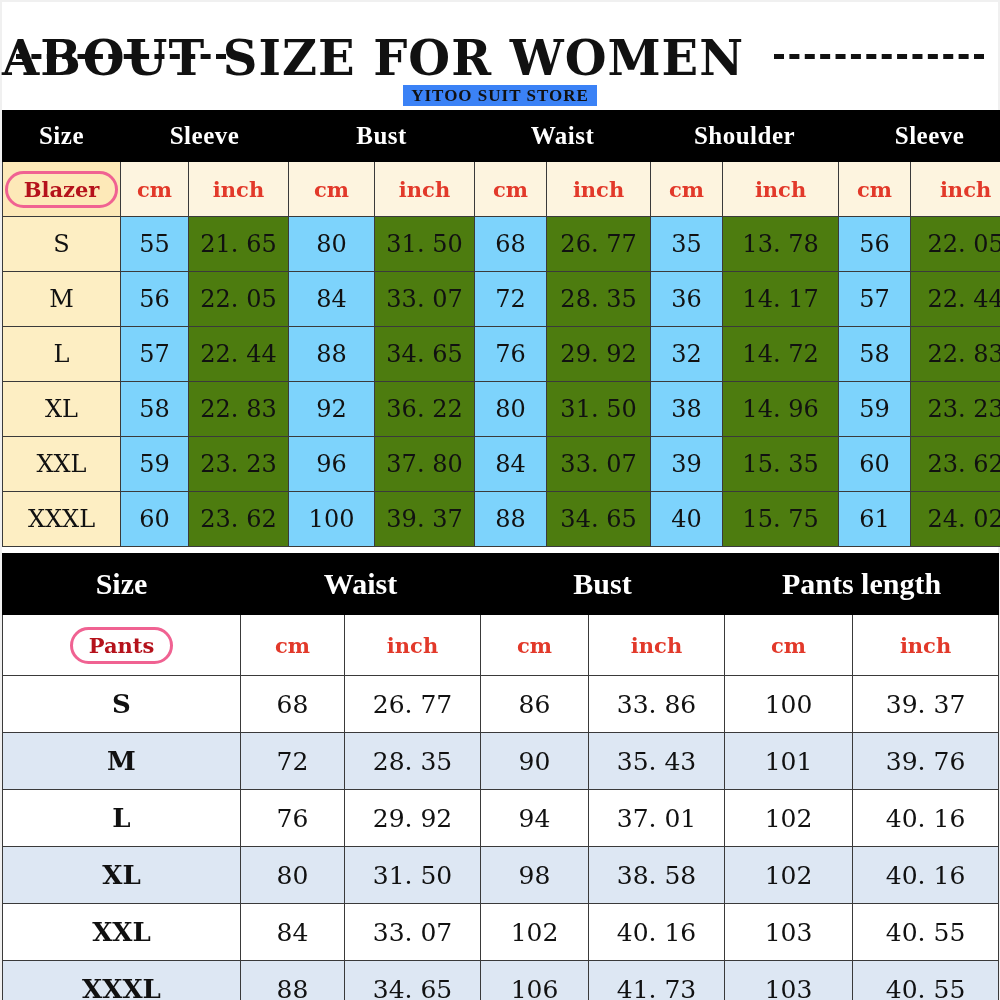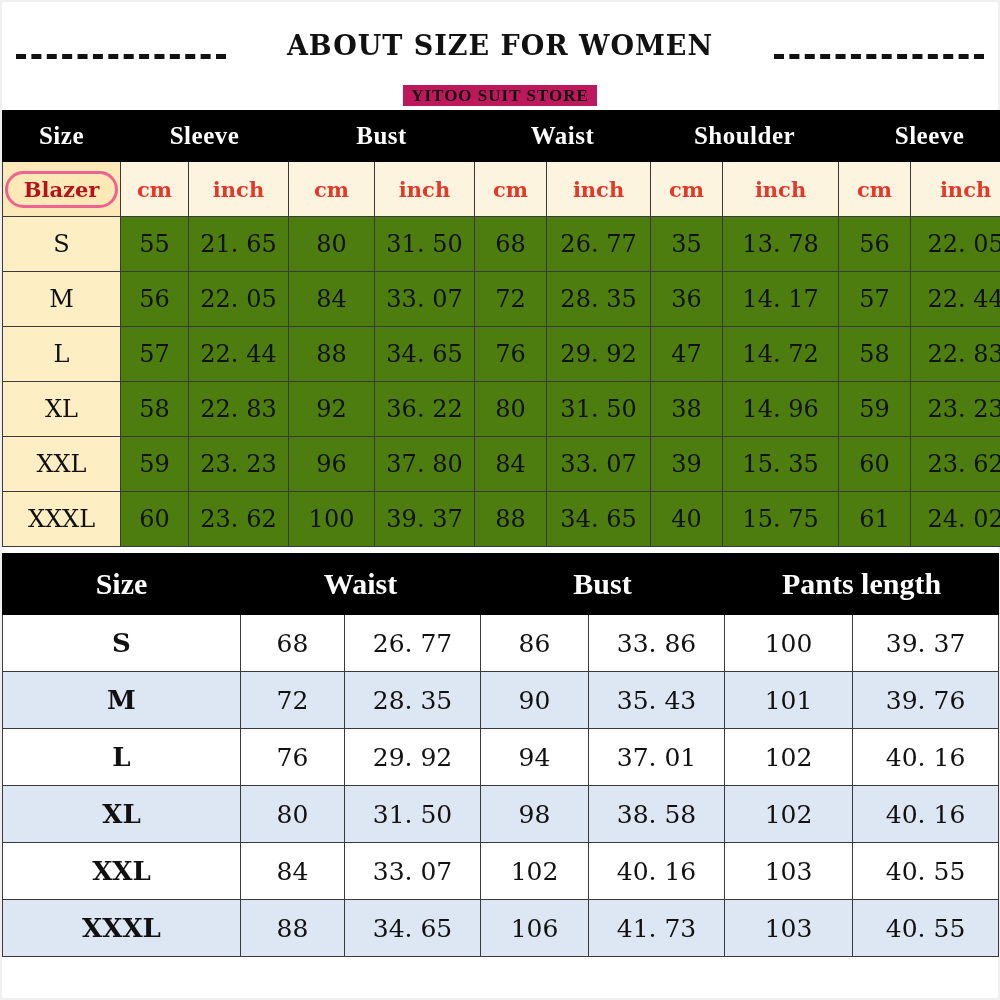--- a/index.html
+++ b/index.html
@@ -33,43 +33,43 @@
     height: 0;
     border-top: 5px dashed #111111;
   }
   .dash-left { left: 14px; width: 210px; }
   .dash-right { right: 14px; width: 210px; }
   .main-title {
     position: absolute;
     top: 28px;
     left: 0;
     width: 100%;
-    text-align: center;
-    font-family: "DejaVu Serif", serif;
-    font-weight: bold;
-    font-size: 27px;
+    text-align: left;
+    font-family: "DejaVu Serif", serif;
+    font-weight: bold;
+    font-size: 48px;
     letter-spacing: 1px;
     color: #111111;
     white-space: nowrap;
   }
   .store-name {
     position: absolute;
     top: 84px;
     left: 0;
     width: 100%;
     text-align: center;
     font-family: "Liberation Serif", serif;
     font-weight: bold;
     font-size: 17px;
     letter-spacing: 1px;
     color: #111111;
     background: transparent;
   }
   .store-name span {
-    background: #be185d;
+    background: #3b82f6;
     padding: 1px 8px;
   }
 
   
   table {
     border-collapse: collapse;
     width: 1000px;
     table-layout: fixed;
   }
   td, th {
@@ -117,21 +117,21 @@
   .blazer-table tbody td {
     height: 52px;
     font-size: 24px;
     color: #111111;
     font-family: "DejaVu Serif", serif;
   }
   .blazer-table tbody td.size-cell {
     background: #fdeec3;
     font-weight: normal;
   }
-  .blazer-table tbody td.cm-cell { background: #4d7c0f; }
+  .blazer-table tbody td.cm-cell { background: #7dd3fc; }
   .blazer-table tbody td.in-cell { background: #4d7c0f; }
 
   
   .pants-wrap { margin-top: 6px; }
   .pants-table { width: 996px; margin: 0 auto; }
   .pants-table thead th {
     background: #000000;
     color: #ffffff;
     font-weight: bold;
     font-size: 30px;
@@ -235,21 +235,21 @@
         <td class="in-cell">22. 44</td>
       </tr>
       <tr>
         <td class="size-cell">L</td>
         <td class="cm-cell">57</td>
         <td class="in-cell">22. 44</td>
         <td class="cm-cell">88</td>
         <td class="in-cell">34. 65</td>
         <td class="cm-cell">76</td>
         <td class="in-cell">29. 92</td>
-        <td class="cm-cell">47</td>
+        <td class="cm-cell">32</td>
         <td class="in-cell">14. 72</td>
         <td class="cm-cell">58</td>
         <td class="in-cell">22. 83</td>
       </tr>
       <tr>
         <td class="size-cell">XL</td>
         <td class="cm-cell">58</td>
         <td class="in-cell">22. 83</td>
         <td class="cm-cell">92</td>
         <td class="in-cell">36. 22</td>
@@ -302,20 +302,29 @@
     </colgroup>
     <thead>
       <tr>
         <th>Size</th>
         <th colspan="2">Waist</th>
         <th colspan="2">Bust</th>
         <th colspan="2">Pants length</th>
       </tr>
     </thead>
     <tbody>
+      <tr class="unit-row">
+        <td class="corner-cell"><span class="pill">Pants</span></td>
+        <td>cm</td>
+        <td>inch</td>
+        <td>cm</td>
+        <td>inch</td>
+        <td>cm</td>
+        <td>inch</td>
+      </tr>
 
       <tr class="plain">
         <td class="size-cell">S</td>
         <td>68</td>
         <td>26. 77</td>
         <td>86</td>
         <td>33. 86</td>
         <td>100</td>
         <td>39. 37</td>
       </tr>

